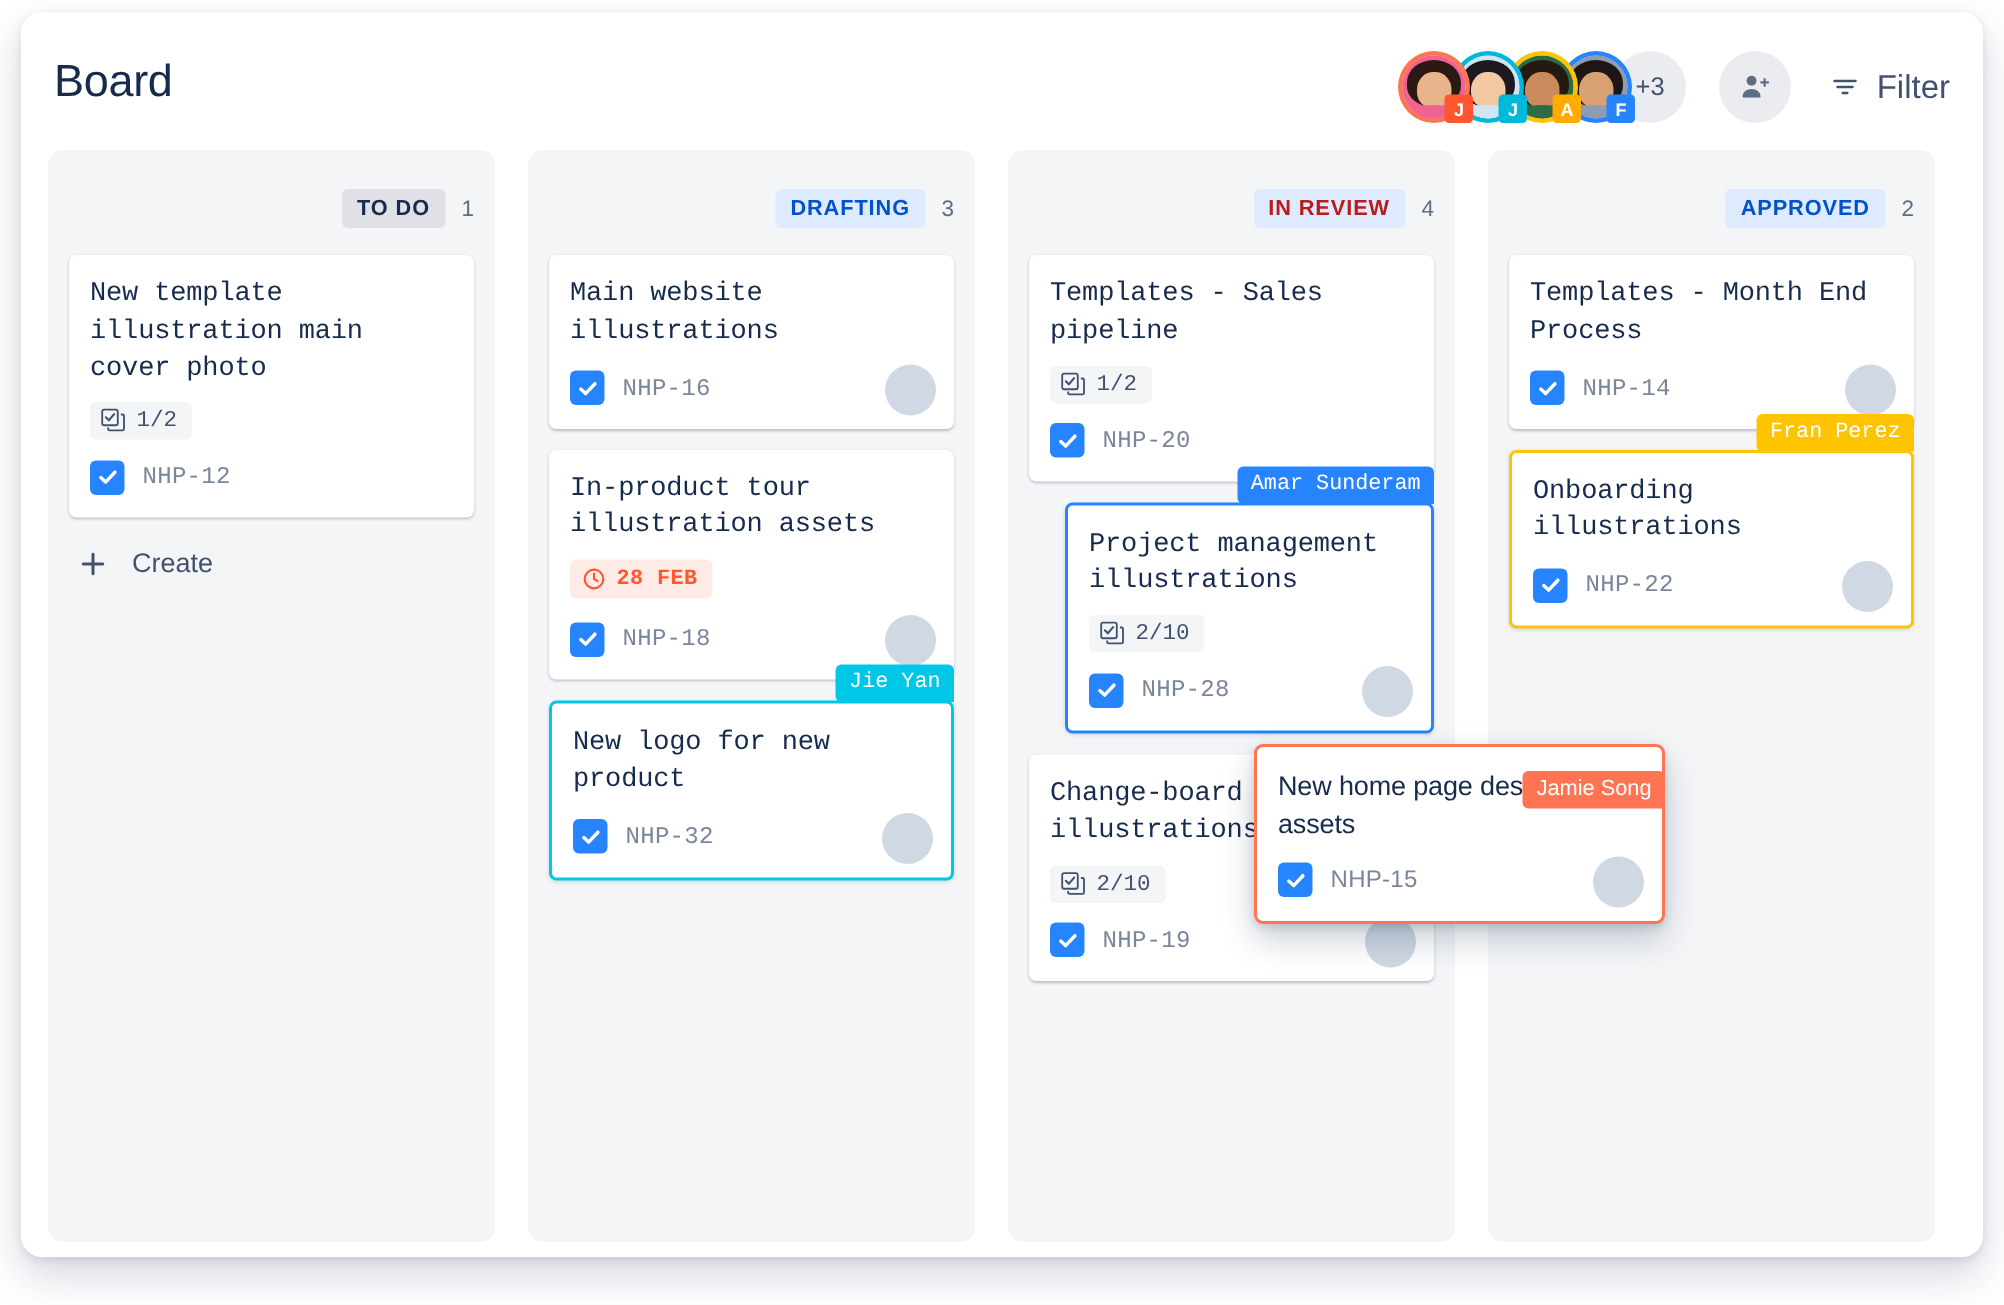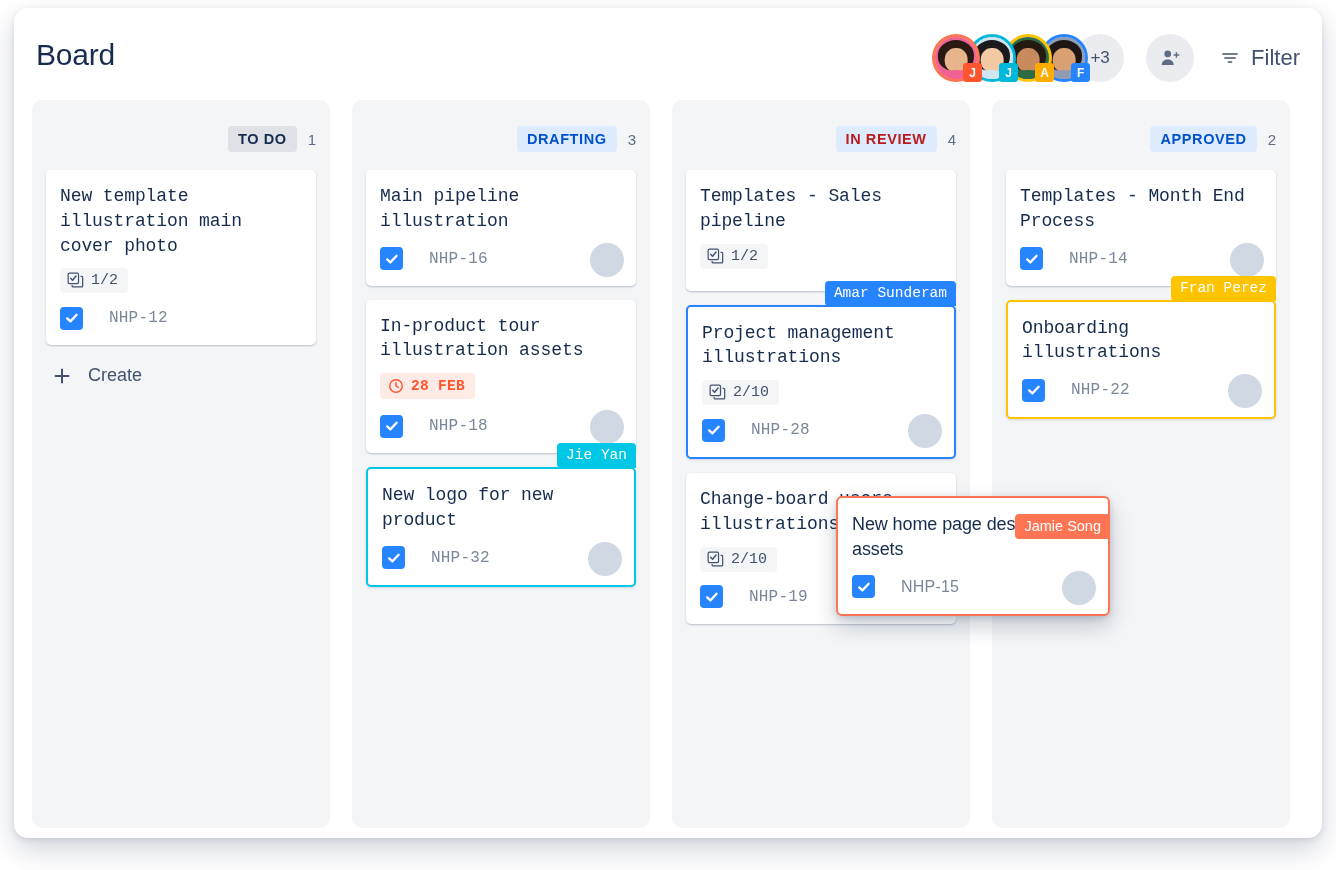--- a/index.html
+++ b/index.html
@@ -119,21 +119,21 @@
     border-radius: 4px; padding: 5px 10px 5px 8px;
     font-size: 14.5px; font-weight: 700; letter-spacing: .3px;
     margin-bottom: 12px;
   }
   .subtask-pill {
     display: inline-flex; align-items: center; gap: 7px;
     background: #F4F5F7; color: #42526E;
     border-radius: 4px; padding: 4px 10px 4px 7px;
     font-size: 15px; margin-bottom: 10px;
   }
-  .card-foot { display: flex; align-items: center; gap: 26px; min-height: 30px; }
+  .card-foot { display: flex; align-items: center; gap: 12px; min-height: 30px; }
   .task-check {
     width: 23px; height: 23px; border-radius: 4px; background: #2684FF;
     display: flex; align-items: center; justify-content: center; flex: none;
   }
   .task-key { font-size: 16px; color: #7A869A; letter-spacing: .2px; }
   .card-avatar {
     position: absolute; right: 12px; bottom: 9px;
     width: 34px; height: 34px; border-radius: 50%;
     overflow: hidden; background: #cfd8e3;
   }
@@ -277,21 +277,21 @@
             </span>
             <span class="create-label">Create</span>
           </div>
         </div>
         <div class="column">
           <div class="col-head">
             <span class="col-name" style="background:#DEEBFF;color:#0052CC">DRAFTING</span>
             <span class="col-count">3</span>
           </div>
           <div class="card" style="">
-            <div class="card-title">Main pipeline illustration</div>
+            <div class="card-title">Main website illustrations</div>
             <div class="card-foot">
               <span class="task-check">
                 <svg width="14" height="14" viewBox="0 0 14 14" fill="none" stroke="#fff" stroke-width="2.3" stroke-linecap="round" stroke-linejoin="round">
                   <polyline points="2.2,7.4 5.4,10.4 11.6,3.8"></polyline>
                 </svg>
               </span>
               <span class="task-key">NHP-16</span>
             </div>
             <div class="card-avatar"><span class="bg" style="background:#2e6b45"></span><span class="hair" style="background:#241a12"></span><span class="face" style="background:#c98b5e"></span><span class="shoulder" style="background:#2e6b45"></span></div>
           </div>
@@ -332,22 +332,29 @@
           </div>
           <div class="card" style=""><div class="card-title">Templates - Sales pipeline</div><div class="subtask-pill">
               <span>
                 <svg width="17" height="17" viewBox="0 0 18 18" fill="none" stroke="#42526E" stroke-width="1.3">
                   <rect x="1.2" y="1.2" width="11" height="11" rx="1.4"></rect>
                   <polyline points="3.8,6.6 5.9,8.7 9.6,4.3" stroke-width="1.5" stroke-linecap="round" stroke-linejoin="round"></polyline>
                   <path d="M14.4 4.6h1.2a1 1 0 0 1 1 1v9.2a1 1 0 0 1-1 1H6.4a1 1 0 0 1-1-1v-1.1"></path>
                 </svg>
               </span>
               <span>1/2</span>
+            </div><div class="card-foot">
+              <span class="task-check">
+                <svg width="14" height="14" viewBox="0 0 14 14" fill="none" stroke="#fff" stroke-width="2.3" stroke-linecap="round" stroke-linejoin="round">
+                  <polyline points="2.2,7.4 5.4,10.4 11.6,3.8"></polyline>
+                </svg>
+              </span>
+              <span class="task-key">NHP-20</span>
             </div></div>
-          <div class="card bordered" style="border:2px solid #2684FF;box-shadow:0 1px 3px rgba(9,30,66,0.14);"><div class="name-tag" style="background:#2684FF">Amar Sunderam</div><div class="card-title">Project management illustrations</div><div class="subtask-pill">
+          <div class="card bordered" style="border:2px solid #2684FF;box-shadow:0 1px 3px rgba(9,30,66,0.14);margin-left:24px;"><div class="name-tag" style="background:#2684FF">Amar Sunderam</div><div class="card-title">Project management illustrations</div><div class="subtask-pill">
               <span>
                 <svg width="17" height="17" viewBox="0 0 18 18" fill="none" stroke="#42526E" stroke-width="1.3">
                   <rect x="1.2" y="1.2" width="11" height="11" rx="1.4"></rect>
                   <polyline points="3.8,6.6 5.9,8.7 9.6,4.3" stroke-width="1.5" stroke-linecap="round" stroke-linejoin="round"></polyline>
                   <path d="M14.4 4.6h1.2a1 1 0 0 1 1 1v9.2a1 1 0 0 1-1 1H6.4a1 1 0 0 1-1-1v-1.1"></path>
                 </svg>
               </span>
               <span>2/10</span>
             </div><div class="card-foot">
               <span class="task-check">

